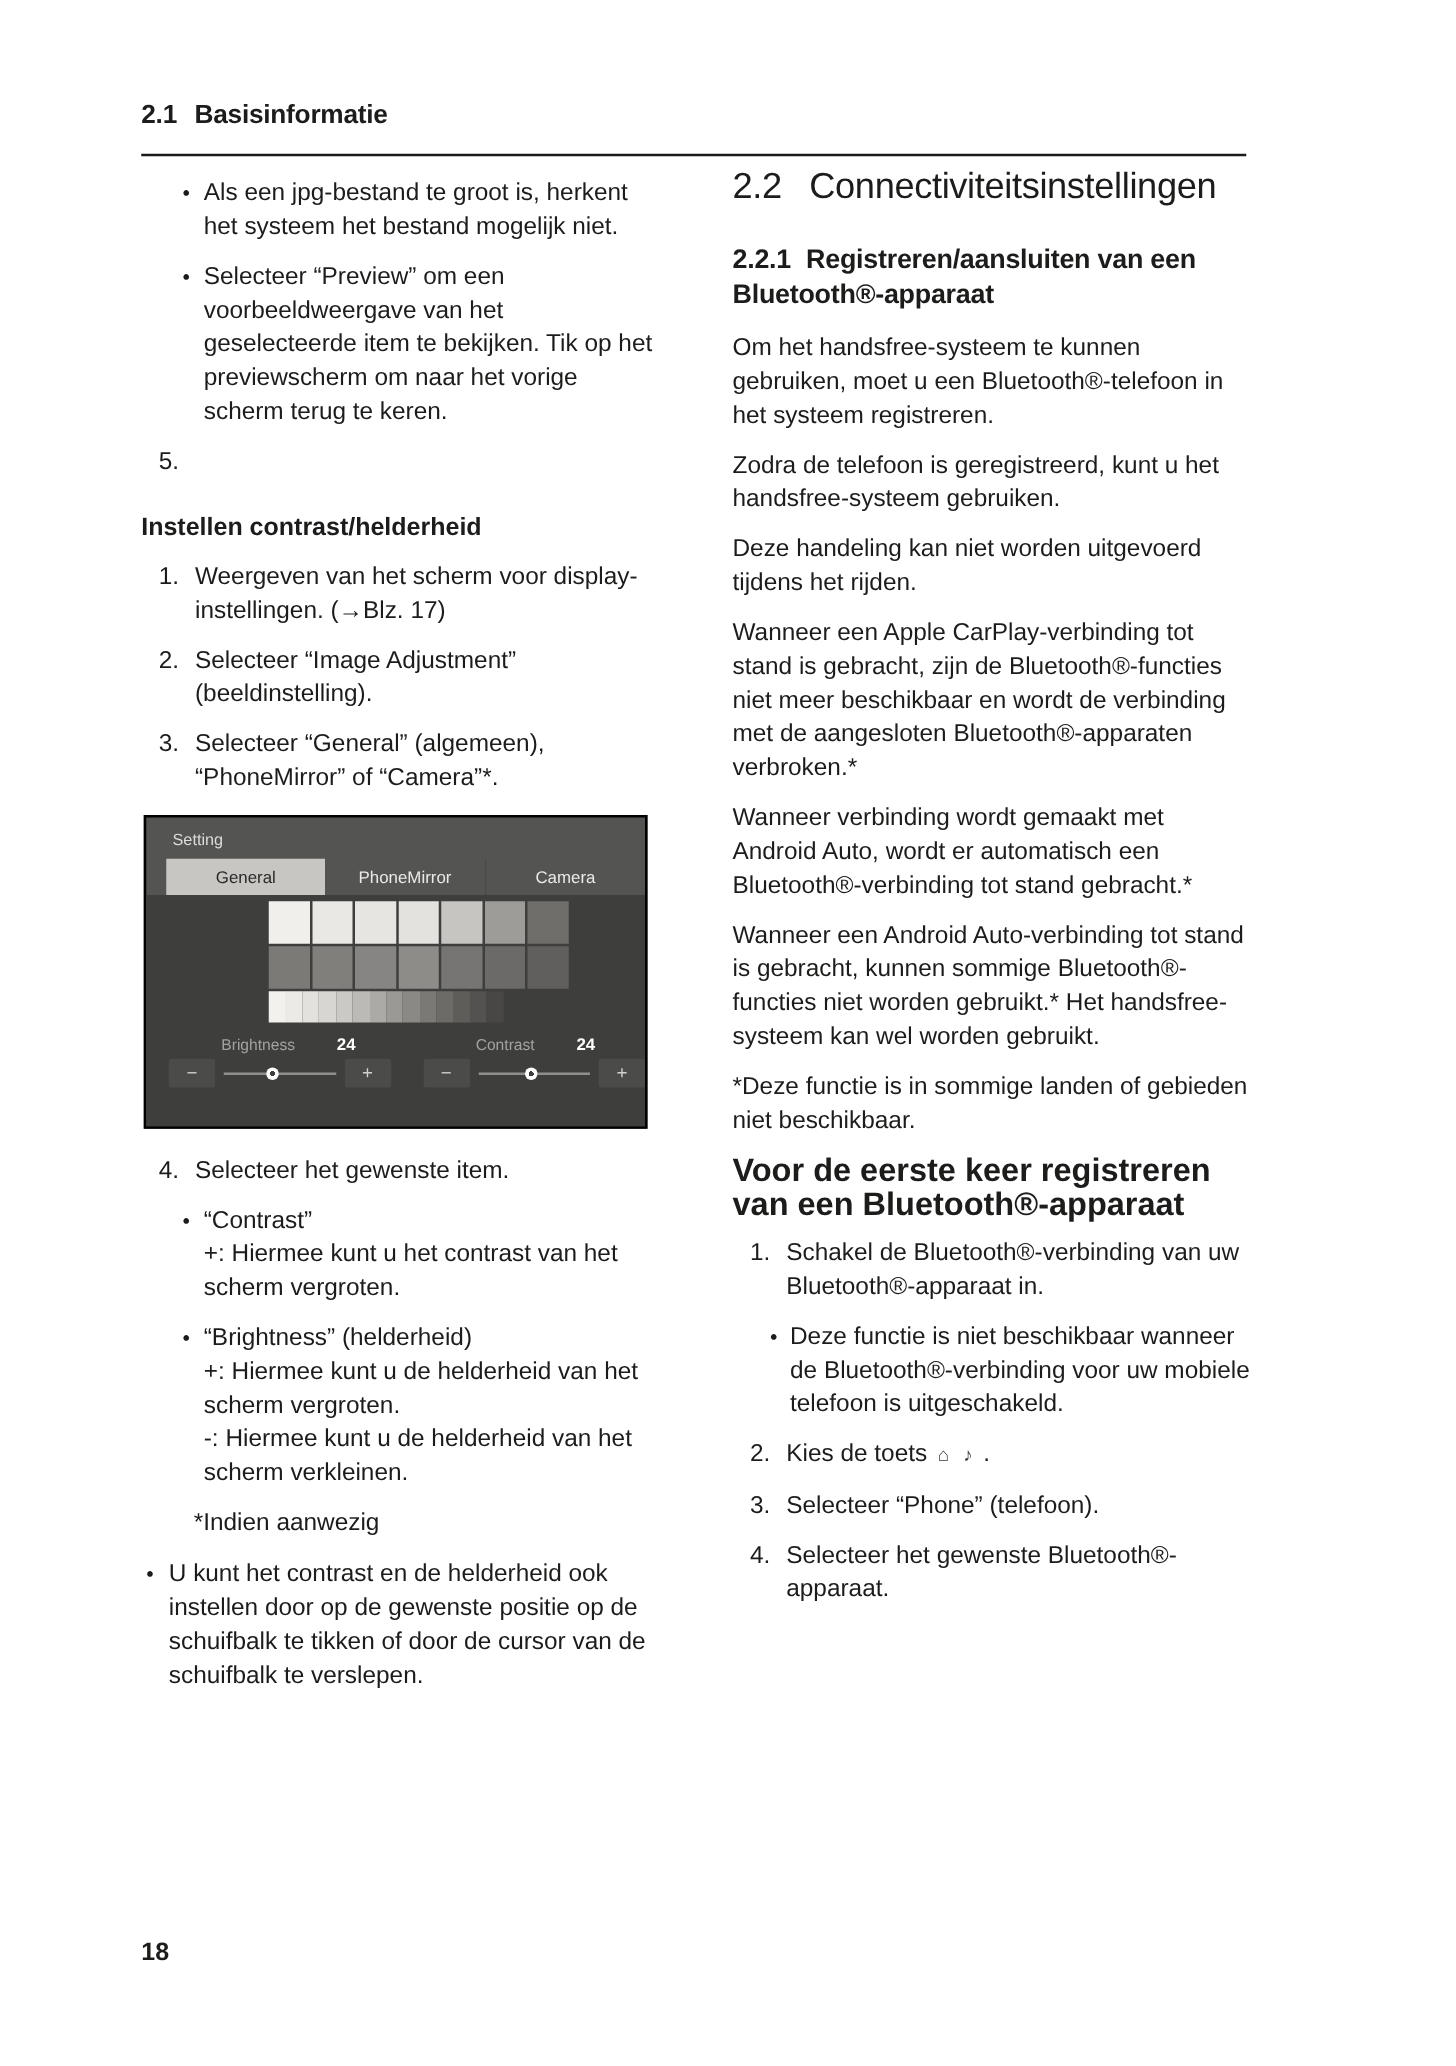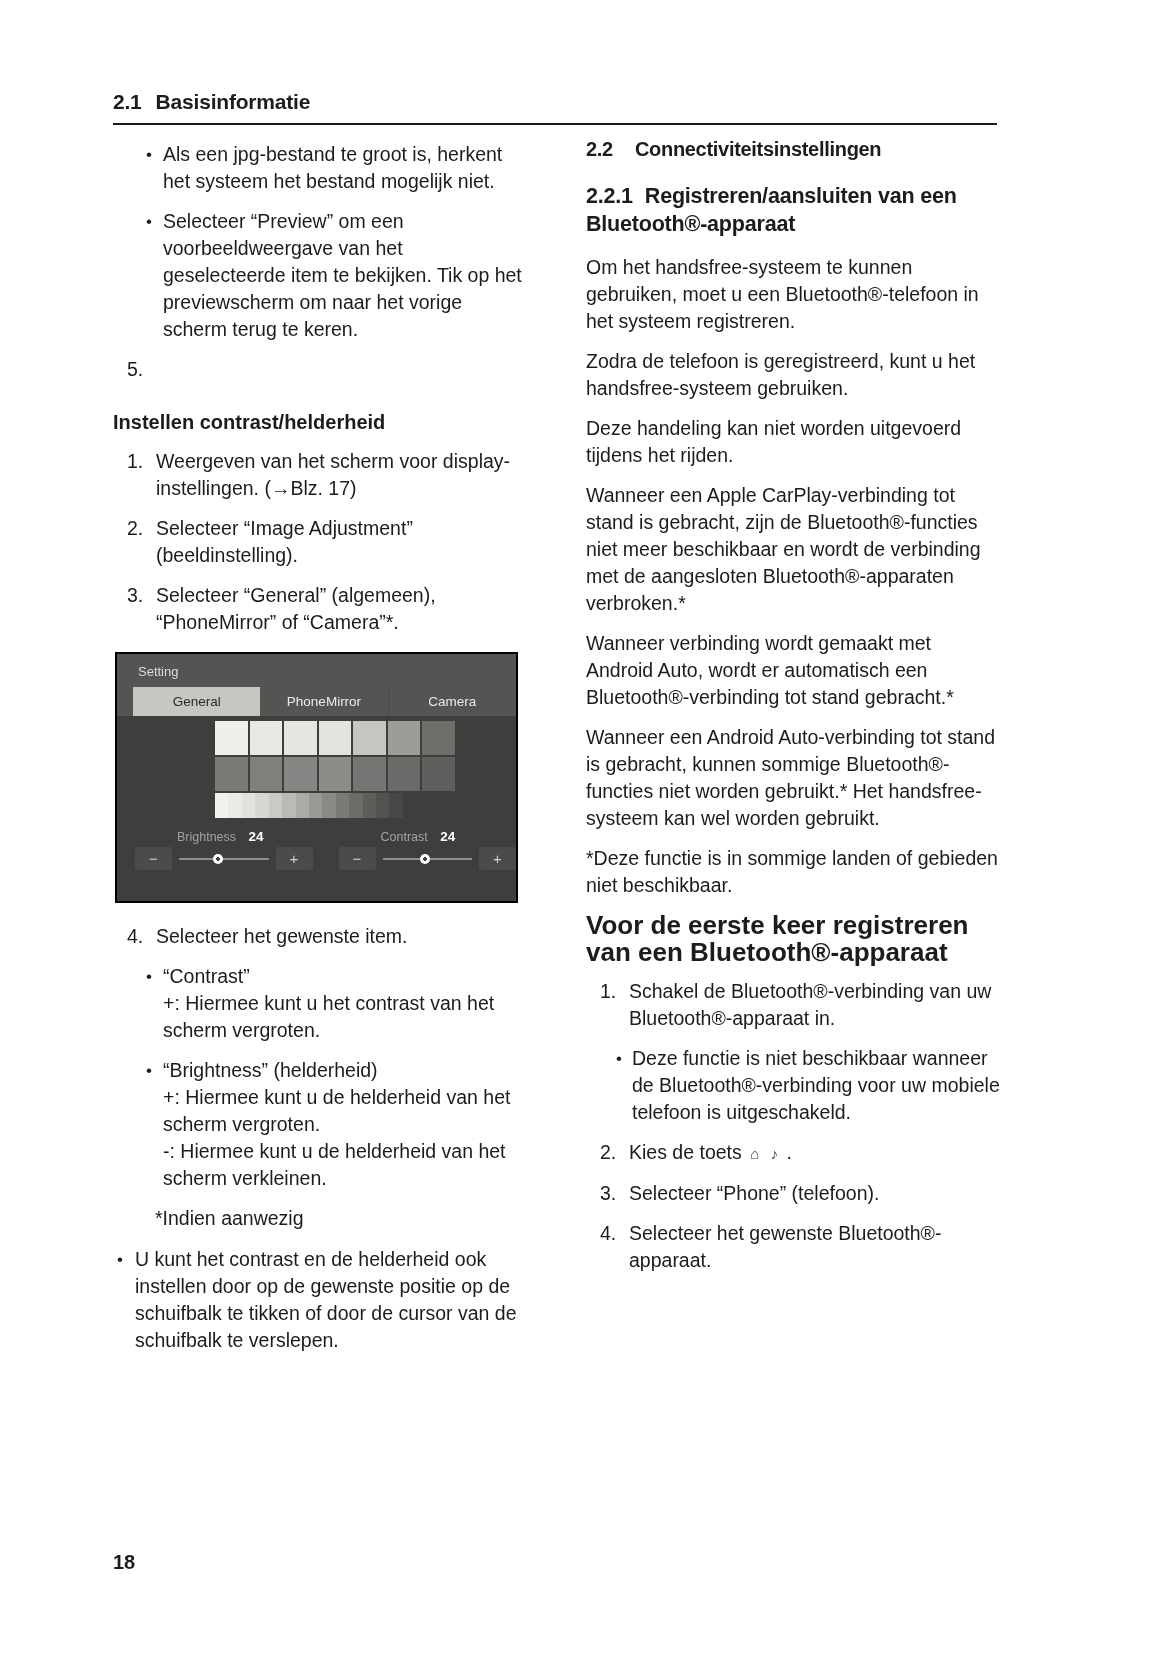--- a/index.html
+++ b/index.html
@@ -2,21 +2,21 @@
 <html style="--page_bg: #ffffff; --text: #1c1c1b; --shot_chrome: #545452; --shot_body: #3e3e3c; --tab_active_bg: #c7c6c3; --tab_active_text: #2a2a28; --tab_text: #eceae7; --shot_label: #a3a2a0; --shot_value: #ffffff;"><head>
 <meta charset="utf-8">
 <style>
   html,body { margin:0; padding:0; }
   body { background:#e8e8e8; font-family:"Liberation Sans", sans-serif; }
   .page {
     position:relative; width:1165px; height:1653px; margin:0 auto;
     background:var(--page_bg,#fff); color:var(--text,#1c1c1b); overflow:hidden;
   }
   
-  .doc-header { position:absolute; left:113px; top:90px; font-size:21px; font-weight:bold; letter-spacing:-0.2px; }
+  .doc-header { position:absolute; left:113px; top:80px; font-size:21px; font-weight:bold; letter-spacing:-0.2px; }
   .doc-header .hnum { margin-right:14px; }
   .rule { position:absolute; left:113px; top:123px; width:884px; height:2px; background:#1a1a1a; }
   
   .col-left  { position:absolute; left:113px; top:141px; width:413px; }
   .col-right { position:absolute; left:586px; top:136px; width:414px; }
   .col-left, .col-right { font-size:19.5px; line-height:27px; }
   
   .li { display:flex; margin-bottom:13px; }
   .li .marker { flex:0 0 auto; }
   .li .txt { flex:1 1 auto; }
@@ -24,21 +24,21 @@
   .li.bullet .marker { width:17px; font-size:17px; }
   .li.num { padding-left:14px; }
   .li.num .marker { width:29px; }
   .li.root-bullet { padding-left:4px; }
   .li.root-bullet .marker { width:18px; font-size:17px; }
   .li.sub { padding-left:30px; margin:2px 0 13px 0; }
   .li.sub .marker { width:16px; font-size:17px; }
   .subheading-l { font-weight:bold; font-size:20px; margin:26px 0 12px 0; }
   .footnote { padding-left:42px; margin:2px 0 14px 0; }
   
-  .h1 { font-size:20px; font-weight:bold; letter-spacing:-0.3px; margin-bottom:19px; }
+  .h1 { font-size:29px; font-weight:normal; letter-spacing:-0.3px; margin-bottom:30px; }
   .h1 .hnum { margin-right:22px; }
   .h2 { font-size:21.5px; font-weight:bold; line-height:28px; letter-spacing:-0.2px; margin-bottom:16px; }
   .h2 .hnum { margin-right:12px; }
   .par { margin-bottom:13px; }
   .subheading-r { font-weight:bold; font-size:26px; margin:8px 0 12px 0; }
   .inline-icon { font-size:15px; margin:0 3px; color:#3a3a3a; }
   
   .shot {
     width:399px; height:247px; border:2px solid #000000; background:var(--shot_chrome,#545452);
     margin:16px 0 20px 2px; display:flex; flex-direction:column;
@@ -52,21 +52,21 @@
   .tab.active { background:var(--tab_active_bg,#c7c6c3); color:var(--tab_active_text,#2a2a28); border-right:none; }
   .shot-body { flex:1 1 auto; background:var(--shot_body,#3e3e3c); padding-top:5px; }
   .prow { margin-left:98px; width:240px; display:flex; gap:2px; }
   .prow .cell { flex:1 1 0; }
   .prow.r1, .prow.r2 { height:34px; margin-bottom:2px; }
   .prow.grad { height:25px; width:188px; gap:0; margin-top:1px; }
   .controls { display:flex; gap:26px; padding-left:18px; margin-top:8px; }
   .sgroup { width:190px; }
   .slabel { margin-left:42px; margin-bottom:5px; height:16px; line-height:16px; }
   .lname { color:var(--shot_label,#a3a2a0); font-size:12.5px; }
-  .lval { color:var(--shot_value,#fff); font-size:13.5px; font-weight:bold; margin-left:7px;text-align:center; }
+  .lval { color:var(--shot_value,#fff); font-size:13.5px; font-weight:bold; margin-left:28px;text-align:center; }
   .srow { display:flex; align-items:center; }
   .sbtn { width:37px; height:23px; background:#4b4b49; color:#d2d1ce; border-radius:2px;
           display:flex; align-items:center; justify-content:center; font-size:15px; }
   .strack { flex:1 1 auto; height:2px; background:#8f8f8d; margin:0 7px; position:relative; }
   .sknob { position:absolute; top:50%; transform:translate(-50%,-50%); width:10px; height:10px;
            border-radius:50%; background:radial-gradient(circle,#3e3e3c 0 2px,#ffffff 2px); }
   
   .page-number { position:absolute; left:113px; top:1551px; font-size:20px; font-weight:bold; }
 </style>
 </head>

